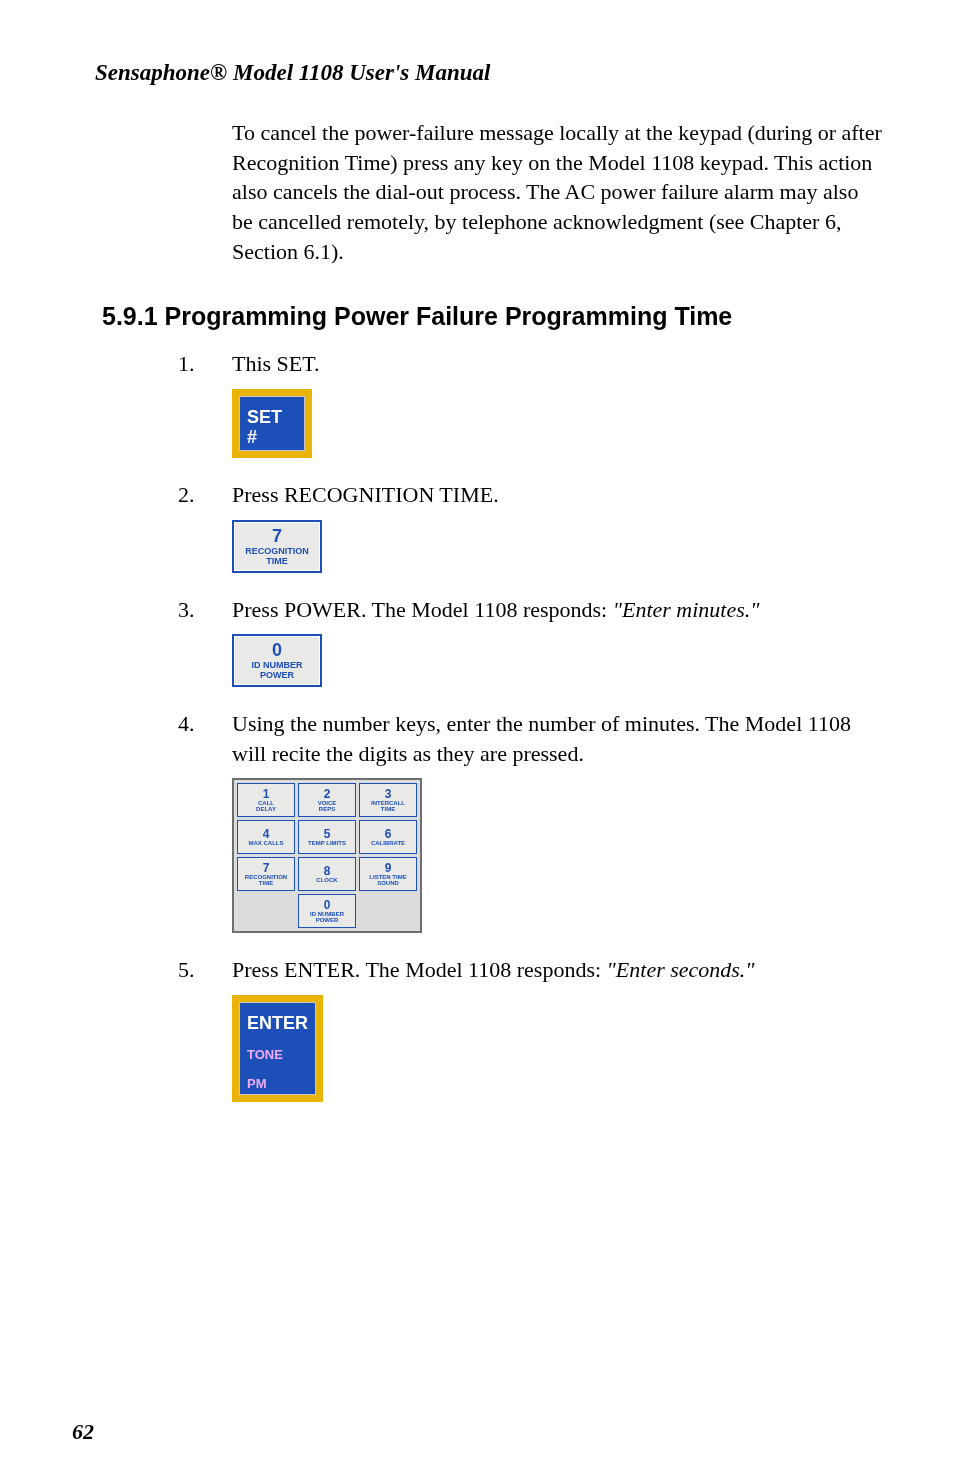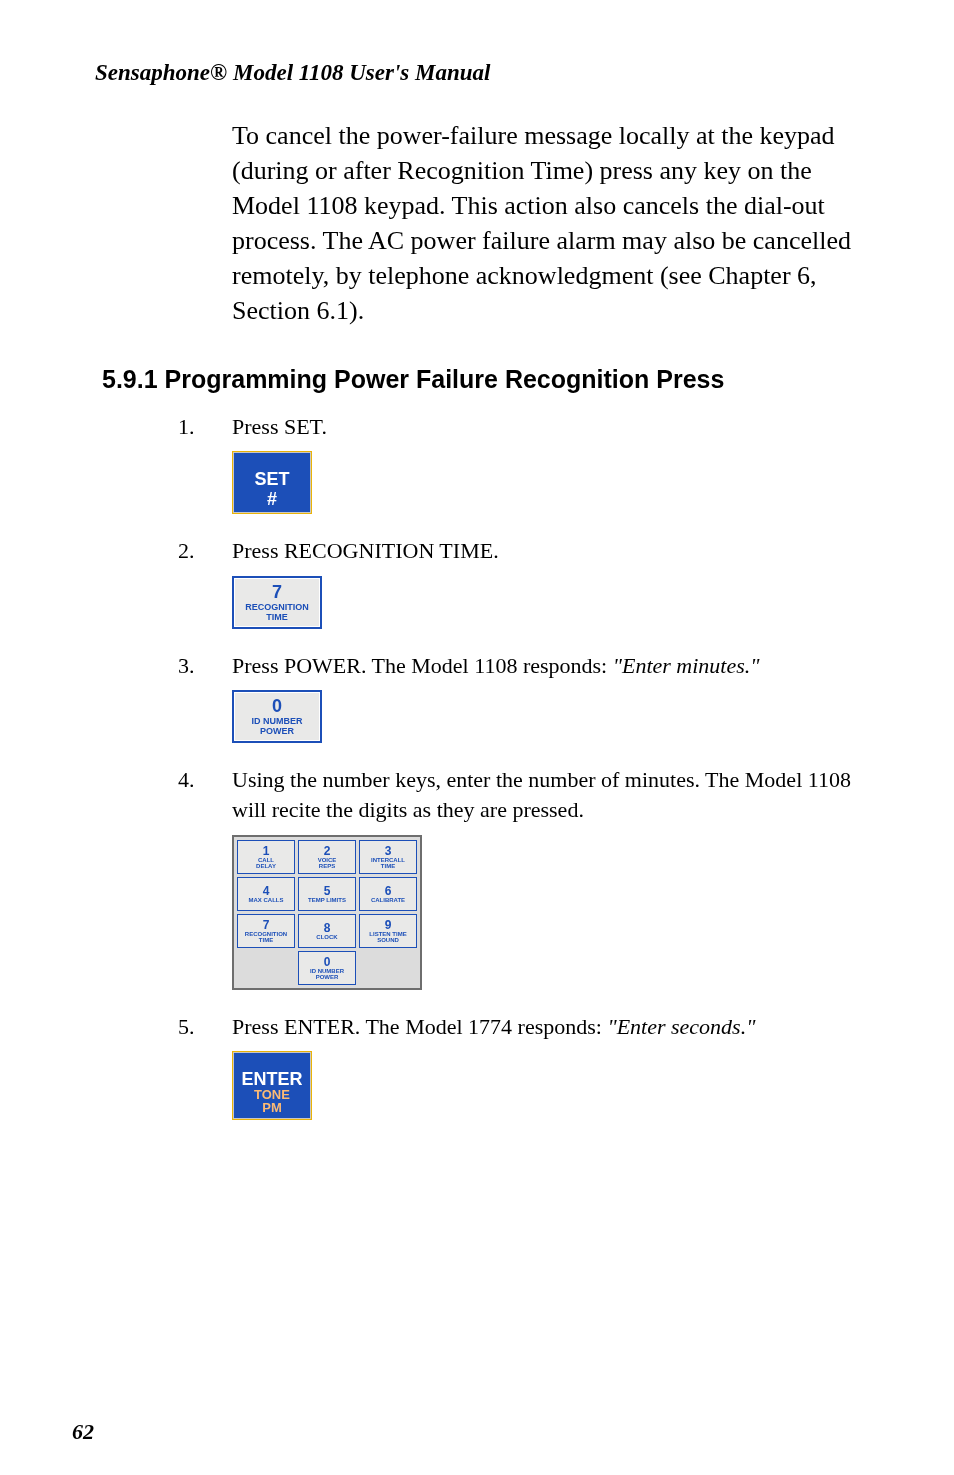--- a/index.html
+++ b/index.html
@@ -13,21 +13,21 @@
     padding: 60px 72px 50px 72px;
   }
   .running-head {
     font-style: italic;
     font-weight: bold;
     font-size: 23px;
     margin-bottom: 32px;
     margin-left: 23px;
   }
   .intro-para {
-    font-size: 26px;
+    font-size: 22px;
     line-height: 1.35;
     margin-left: 160px;
     margin-bottom: 36px;
   }
   .section-heading {
     font-family: Helvetica, Arial, sans-serif;
     font-weight: bold;
     font-size: 25px;
     margin-left: 30px;
     margin-bottom: 18px;
@@ -63,31 +63,31 @@
   }
   .key-lg { width: 90px; padding: 5px 2px 4px; }
   .key-lg .k-top { font-weight: bold; font-size: 18px; line-height: 1; display:block; }
   .key-lg .k-mid { font-weight: bold; font-size: 9px; line-height: 1.1; display:block; margin-top:2px; }
   .key-lg .k-bot { font-weight: bold; font-size: 9px; line-height: 1.1; display:block; }
 
   
   .key-solid {
     display: inline-block;
     background: #1c4fb8;
-    border: 1px solid #eab308;
+    border: 7px solid #eab308;
     box-shadow: inset 0 0 0 1px #c7c7c7;
-    text-align: center;
+    text-align: left;
     font-family: Helvetica, Arial, sans-serif;
     color: #fff;
-    padding: 18px 8px 5px;
+    padding: 12px 8px 5px;
     min-width: 80px;
   }
   .key-solid .k-top { font-weight: bold; font-size: 18px; line-height:1; display:block; }
   .key-solid .k-mid { font-weight: bold; font-size: 18px; line-height:1; display:block; margin-top:2px; }
-  .key-solid .k-sub { font-weight: bold; font-size: 13px; color:#fdba74; line-height:1; display:block; margin-top:0; }
+  .key-solid .k-sub { font-weight: bold; font-size: 13px; color:#f0abfc; line-height:1; display:block; margin-top:16px; }
 
   
   .keypad {
     display: inline-block;
     border: 2px solid #6e6e6e;
     padding: 3px;
     background:#dcdcdc;
   }
   .kp-row { display: flex; gap: 3px; margin-bottom: 3px; }
   .kp-row:last-child { margin-bottom: 0; justify-content:center; }
@@ -120,27 +120,27 @@
     font-size: 22px;
   }
 </style>
 </head>
 <body>
 
 <div class="running-head">Sensaphone® Model 1108 User's Manual</div>
 
 <p class="intro-para">To cancel the power-failure message locally at the keypad (during or after Recognition Time) press any key on the Model 1108 keypad. This action also cancels the dial-out process. The AC power failure alarm may also be cancelled remotely, by telephone acknowledgment (see Chapter 6, Section 6.1).</p>
 
-<h2 class="section-heading">5.9.1  Programming Power Failure Recognition Press</h2>
+<h2 class="section-heading">5.9.1  Programming Power Failure Programming Time</h2>
 
 <ol class="steps">
 
   <li>
     <span class="num">1.</span>
-    <span class="step-text">Press SET.</span>
+    <span class="step-text">This SET.</span>
     <div class="key-block">
       <span class="key-solid">
         <span class="k-top">SET</span>
         <span class="k-mid">#</span>
       </span>
     </div>
   </li>
 
   <li>
     <span class="num">2.</span>
@@ -228,21 +228,21 @@
               <span class="l2">POWER</span>
             </div>
         </div>
       </div>
     </div>
   </li>
 
   <li>
     <span class="num">5.</span>
     <span class="step-text">
-      <span>Press ENTER. The Model 1774 responds: </span>
+      <span>Press ENTER. The Model 1108 responds: </span>
       <span class="italic">"Enter seconds."</span>
     </span>
     <div class="key-block">
       <span class="key-solid">
         <span class="k-top">ENTER</span>
         <span class="k-sub">TONE</span>
         <span class="k-sub">PM</span>
       </span>
     </div>
   </li>

